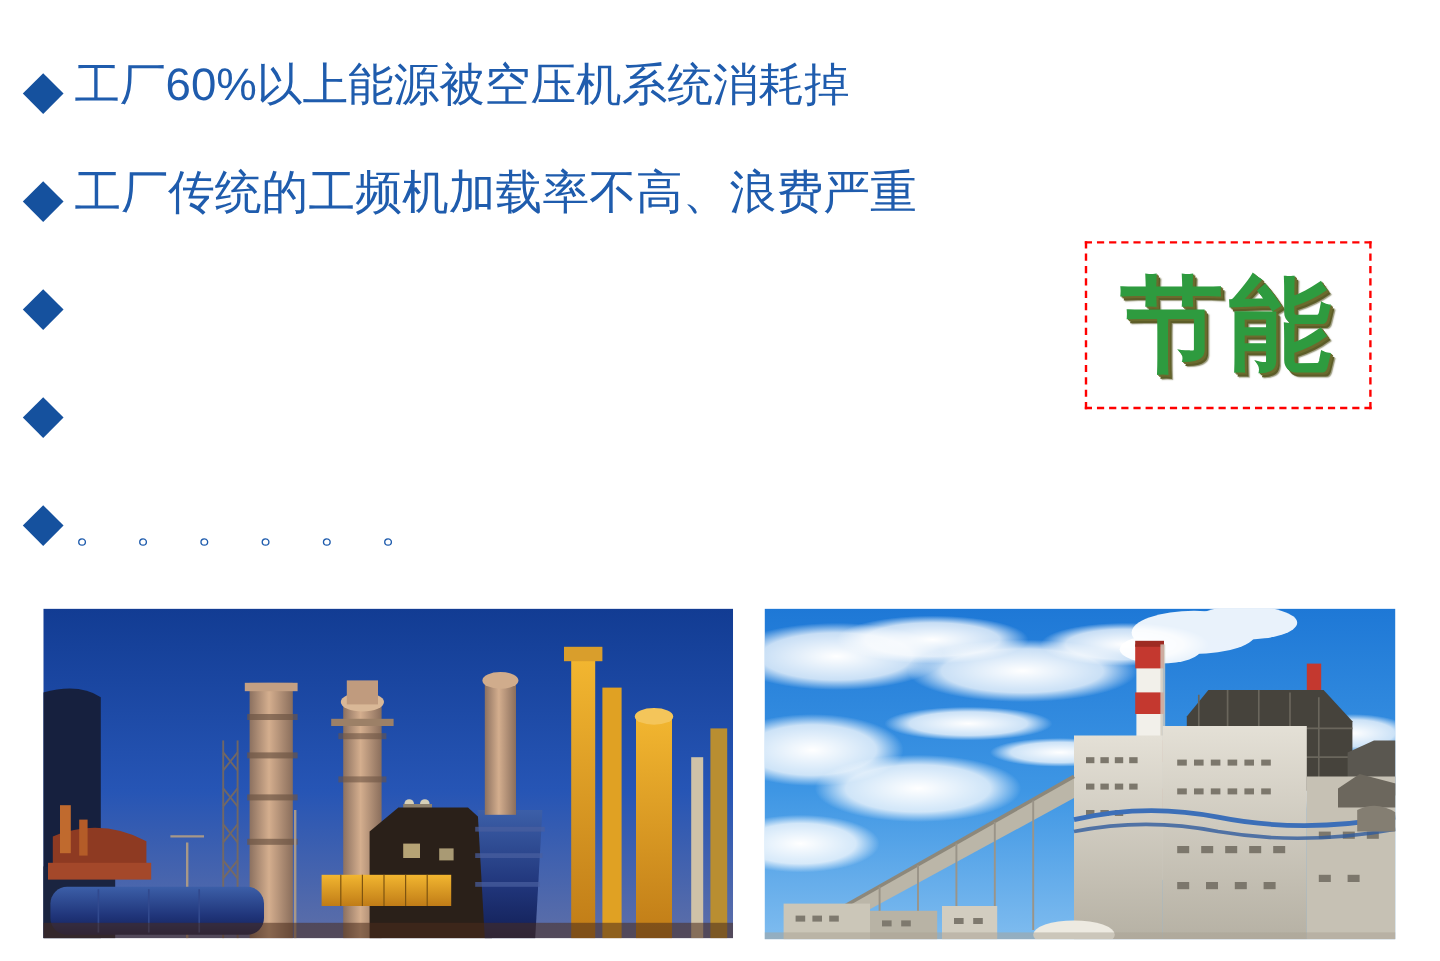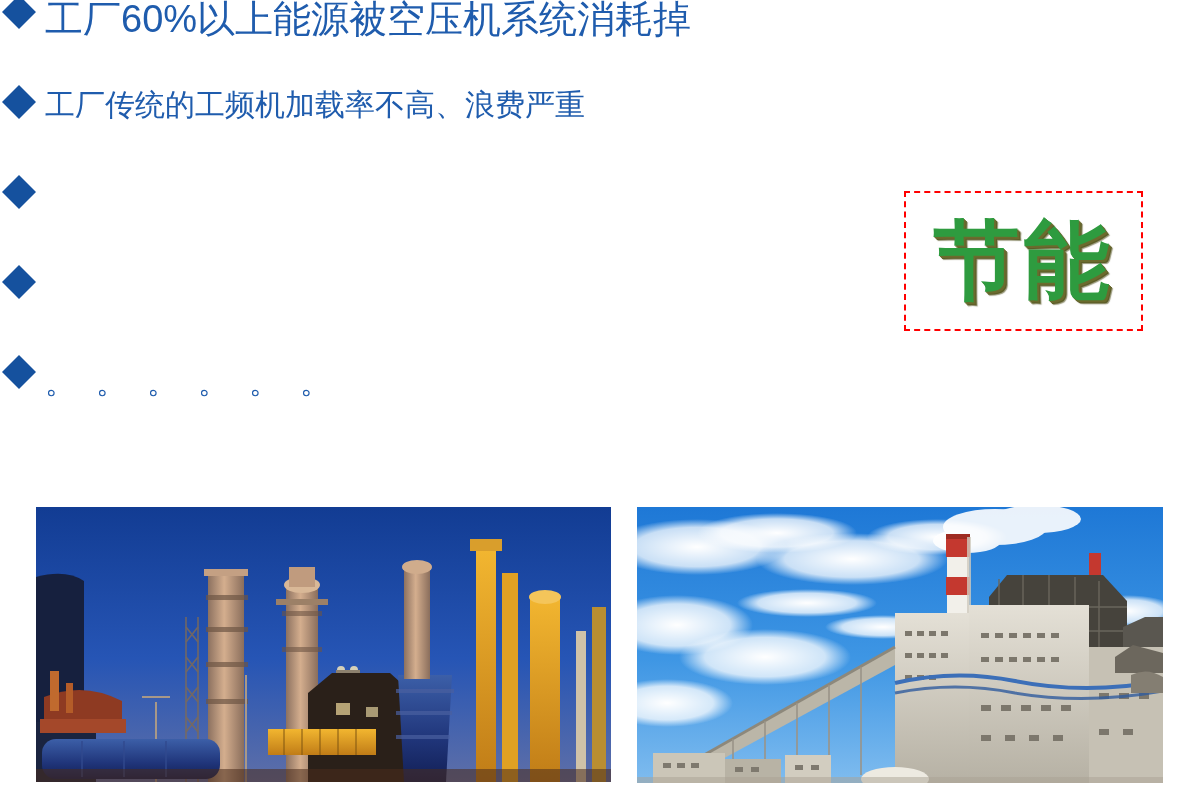--- a/index.html
+++ b/index.html
@@ -17,35 +17,35 @@
 
   
   .bullet-list {
     position: absolute;
     left: 0;
     top: 0;
     width: 880px;
   }
   .bullet-row {
     display: flex;
-    align-items: flex-start;
+    align-items: flex-end;
     height: 90px;
-    padding-left: 7px;
+    padding-left: 24px;
     box-sizing: border-box;
   }
   .diamond {
     width: 24px;
     height: 24px;
     background: #15519E;
     transform: rotate(45deg);
     flex: 0 0 auto;
     margin-right: 14px;
   }
   .bullet-text {
-    font-size: 30px;
+    font-size: 39px;
     line-height: 1;
     color: #1F5CAD;
     letter-spacing: 0px;
     white-space: nowrap;
     font-family: "Liberation Serif", "DejaVu Serif", serif;
   }
   .bullet-row.sans .bullet-text {
     font-family: "Liberation Sans", "DejaVu Sans", sans-serif;
     font-size: 38px;
   }
@@ -56,21 +56,21 @@
     line-height: 1;
     position: relative;
     top: 8px;
     font-family: "Liberation Serif", "DejaVu Serif", serif;
   }
 
   
   .green-box {
     position: absolute;
     left: 904px;
-    top: 191px;
+    top: 201px;
     width: 239px;
     height: 140px;
     border: 2px dashed #FF0000;
     box-sizing: border-box;
     display: flex;
     align-items: center;
     justify-content: center;
   }
   .green-word {
     font-size: 86px;

